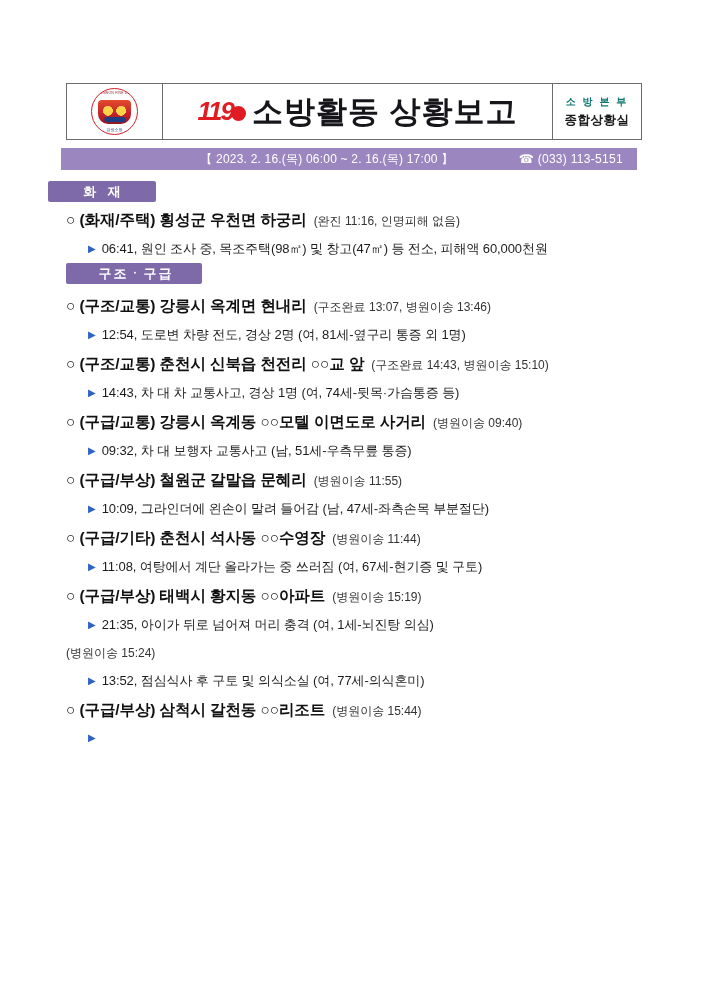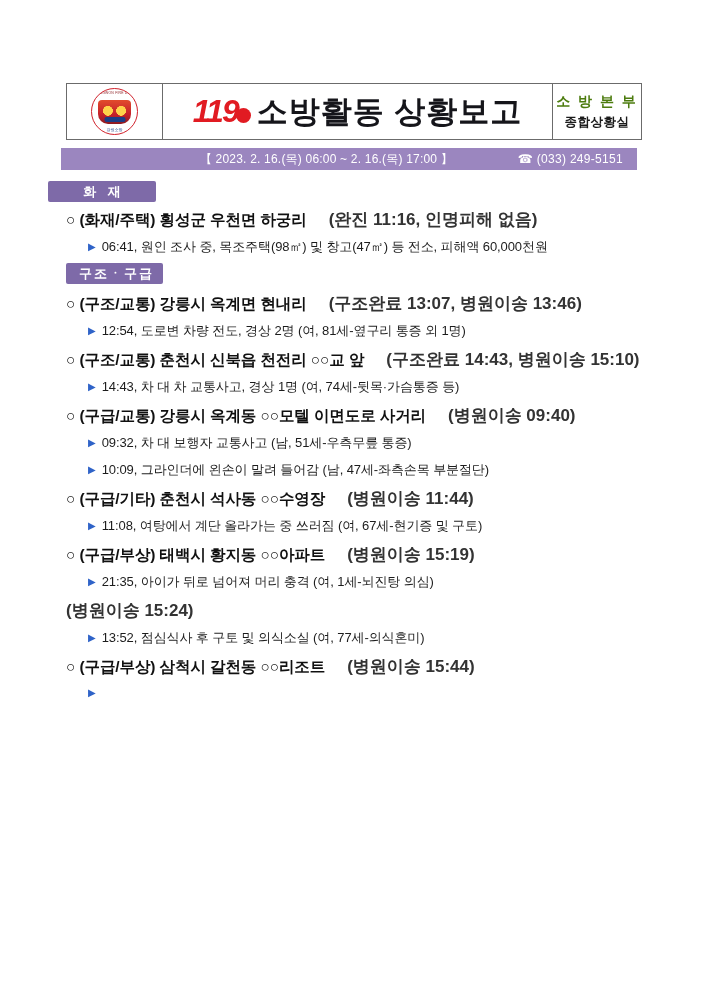--- a/index.html
+++ b/index.html
@@ -104,21 +104,21 @@
     align-items: center;
     justify-content: center;
     gap: 6px;
     border-right: 1px solid #6b6b6b;
     box-sizing: border-box;
   }
   .mark-119 {
     font-family: "Liberation Sans", sans-serif;
     font-weight: 700;
     font-style: italic;
-    font-size: 32px;
+    font-size: 26px;
     color: #e11b22;
     letter-spacing: -2px;
     line-height: 1;
     position: relative;
     top: -1px;
   }
   .mark-119 .dot {
     display: inline-block;
     width: 15px;
     height: 15px;
@@ -137,24 +137,24 @@
   .header-dept {
     width: 88px;
     display: flex;
     flex-direction: column;
     align-items: center;
     justify-content: center;
     gap: 3px;
     box-sizing: border-box;
   }
   .header-dept .l1 {
-    font-size: 14px;
+    font-size: 10px;
     font-weight: 700;
     letter-spacing: 2px;
-    color: #4d7c0f;
+    color: #0f766e;
   }
   .header-dept .l2 {
     font-size: 12.5px;
     font-weight: 700;
     letter-spacing: 0.5px;
     color: #1b1b1b;
   }
 
   
   .period-bar {
@@ -193,48 +193,47 @@
     font-weight: 700;
     letter-spacing: 4px;
     display: flex;
     align-items: center;
     justify-content: center;
     border-radius: 2px;
     box-sizing: border-box;
     padding-left: 4px;
   }
   .chip.fire { left: 48px; top: 181px; width: 108px; }
-  .chip.rescue { left: 66px; top: 263px; width: 97px; letter-spacing: 2px; }
+  .chip.rescue { left: 66px; top: 263px; width: 136px; letter-spacing: 2px; }
 
   
   .entries {
     position: absolute;
     left: 66px;
     top: 205px;
     width: 600px;
   }
   .entry { margin: 0; }
   .line-main {
     display: flex;
     align-items: baseline;
-    gap: 22px;
+    gap: 7px;
     font-size: 15px;
     line-height: 29px;
     white-space: nowrap;
   }
   .main-bold {
     font-weight: 700;
     font-size: 15.5px;
     color: #101010;
     letter-spacing: -0.1px;
   }
   .main-note {
-    font-size: 17px;
+    font-size: 12px;
     color: #333333;
-    font-weight: bold;
   }
   .line-sub {
     display: flex;
     align-items: baseline;
     gap: 6px;
     font-size: 13px;
     line-height: 26px;
     padding-left: 22px;
     white-space: nowrap;
     color: #1c1c1c;
@@ -271,21 +270,21 @@
     <div class="header-dept">
       <div class="l1">소 방 본 부</div>
       <div class="l2">종합상황실</div>
     </div>
   </div>
 
   <div class="period-bar">
     <div class="period-left">【 2023. 2. 16.(목) 06:00 ~ 2. 16.(목) 17:00 】</div>
     <div class="period-right">
       <span>☎</span>
-      <span>(033) 249-5151</span>
+      <span>(033) 113-5151</span>
     </div>
   </div>
 
   <div class="chip fire">화 재</div>
   <div class="chip rescue">구조ㆍ구급</div>
 
   <div class="entries">
 
     <div class="entry">
       <div class="line-main">
@@ -327,20 +326,24 @@
         <span class="main-bold">○ (구급/교통) 강릉시 옥계동 ○○모텔 이면도로 사거리</span>
         <span class="main-note">(병원이송 09:40)</span>
       </div>
       <div class="line-sub">
         <span class="tri">▶</span>
         <span class="sub-text">09:32, 차 대 보행자 교통사고 (남, 51세-우측무릎 통증)</span>
       </div>
     </div>
 
     <div class="entry">
+      <div class="line-main">
+        <span class="main-bold">○ (구급/부상) 철원군 갈말읍 문혜리</span>
+        <span class="main-note">(병원이송 11:55)</span>
+      </div>
       <div class="line-sub">
         <span class="tri">▶</span>
         <span class="sub-text">10:09, 그라인더에 왼손이 말려 들어감 (남, 47세-좌측손목 부분절단)</span>
       </div>
     </div>
 
     <div class="entry">
       <div class="line-main">
         <span class="main-bold">○ (구급/기타) 춘천시 석사동 ○○수영장</span>
         <span class="main-note">(병원이송 11:44)</span>

